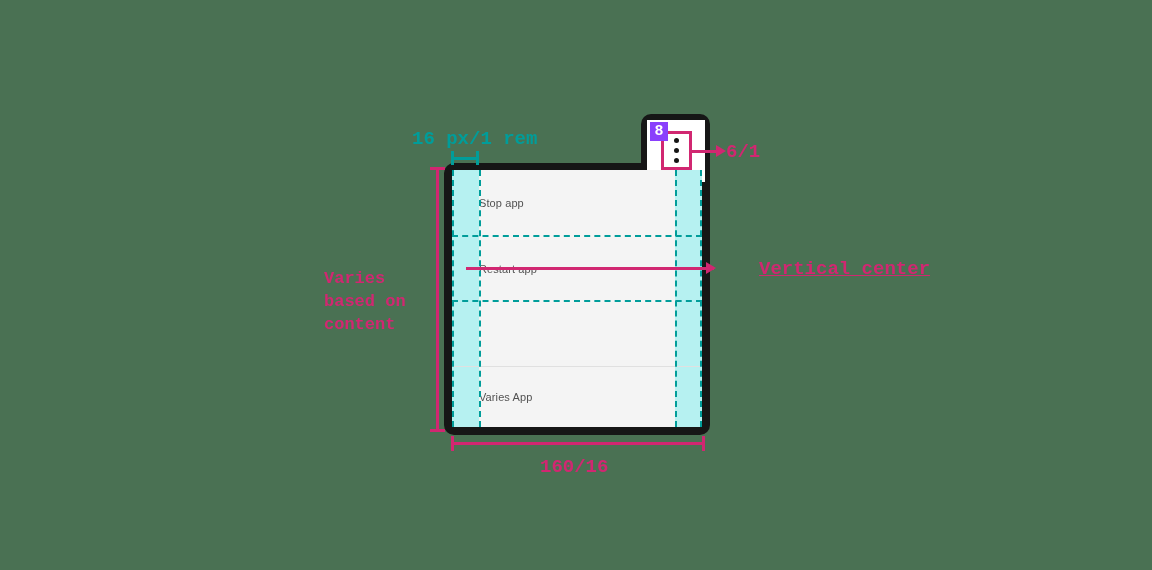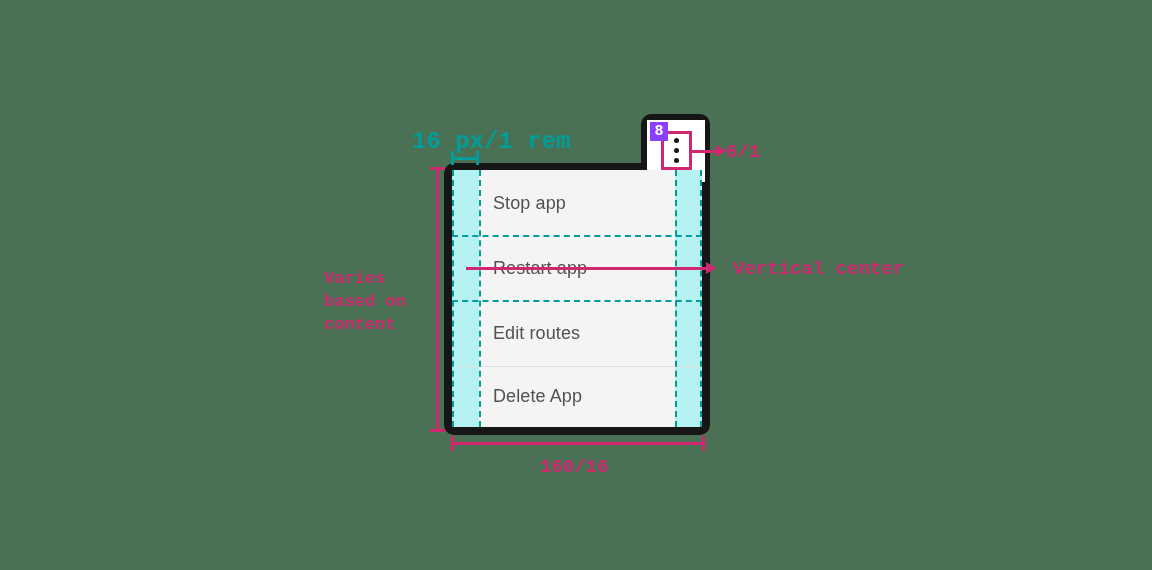--- a/index.html
+++ b/index.html
@@ -67,26 +67,26 @@
     height: 62px;
     background: #ffffff;
   }
 
   
   .menu-item {
     position: absolute;
     left: 0;
     width: 250px;
     box-sizing: border-box;
-    padding-left: 41px;
+    padding-left: 27px;
     display: flex;
     align-items: center;
     color: #525252;
     font-family: "Liberation Sans", sans-serif;
-    font-size: 18px;
+    font-size: 11px;
     letter-spacing: 0.1px;
   }
   .mi-0 { top: 0px;   height: 66px; }
   .mi-1 { top: 66px;  height: 65px; }
   .mi-2 { top: 131px; height: 65px; }
   .mi-3 { top: 196px; height: 61px; }
 
   .solid-divider {
     position: absolute;
     left: 0;
@@ -275,23 +275,23 @@
     position: absolute;
     left: 716px;
     top: 145px;
     width: 0; height: 0;
     border-top: 6px solid transparent;
     border-bottom: 6px solid transparent;
     border-left: 10px solid #d12771;
   }
 
   
-  .lbl-rem        { left: 412px; top: 128px; font-size: 24px; }
+  .lbl-rem        { left: 412px; top: 128px; font-size: 19px; }
   .lbl-16-1       { left: 726px; top: 141px; font-size: 19px; }
-  .lbl-vcenter    { left: 733px; top: 258px; font-size: 19px; }
+  .lbl-vcenter    { left: 759px; top: 258px; font-size: 19px; text-decoration: underline; }
   .lbl-160-10     { left: 540px; top: 456px; font-size: 19px; }
   .lbl-varies     { left: 324px; top: 267px; font-size: 17px; line-height: 23px; }
 </style>
 </head>
 <body>
 
 <div id="stage">
 
   <div class="trigger-frame"></div>
   <div class="menu-frame"></div>
@@ -307,22 +307,21 @@
 
   <div class="badge">8</div>
 
   <div class="menu-surface">
 
     <div class="pad-band pad-left"></div>
     <div class="pad-band pad-right"></div>
 
     <div class="menu-item mi-0">Stop app</div>
     <div class="menu-item mi-1">Restart app</div>
-    <div class="menu-item mi-2">Edit routes</div>
-    <div class="menu-item mi-3">Delete App</div>
+    <div class="menu-item mi-3">Varies App</div>
 
     <div class="solid-divider"></div>
 
     <div class="guide-h gh-0"></div>
     <div class="guide-h gh-1"></div>
 
     <div class="guide-v gv-0"></div>
     <div class="guide-v gv-1"></div>
     <div class="guide-v gv-2"></div>
     <div class="guide-v gv-3"></div>

